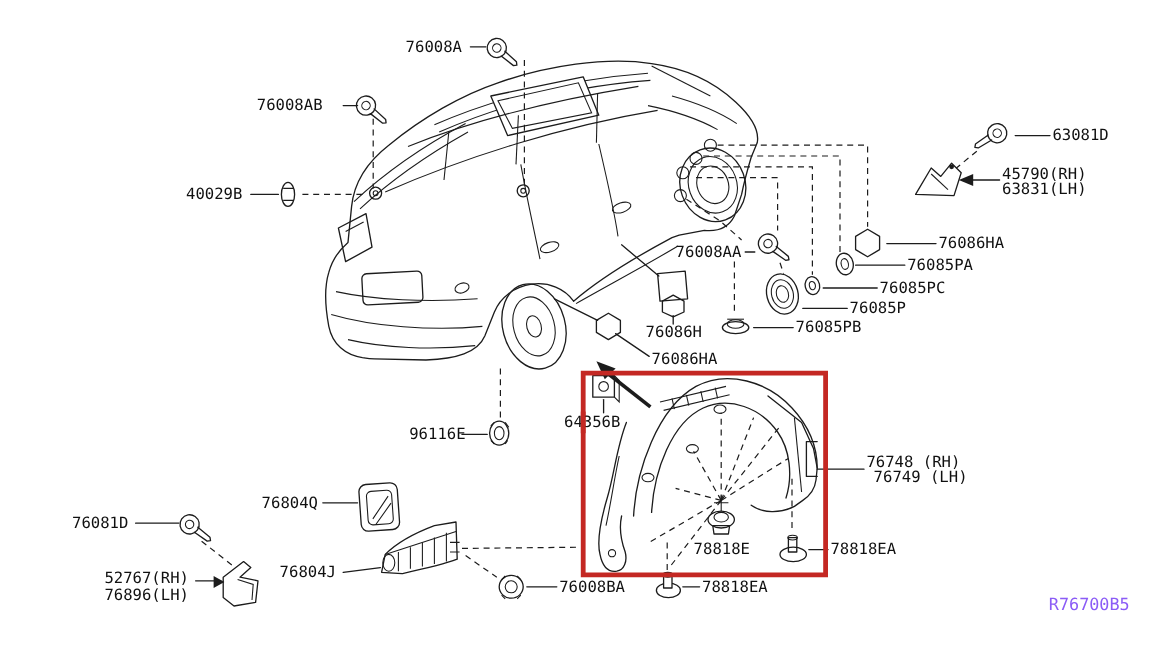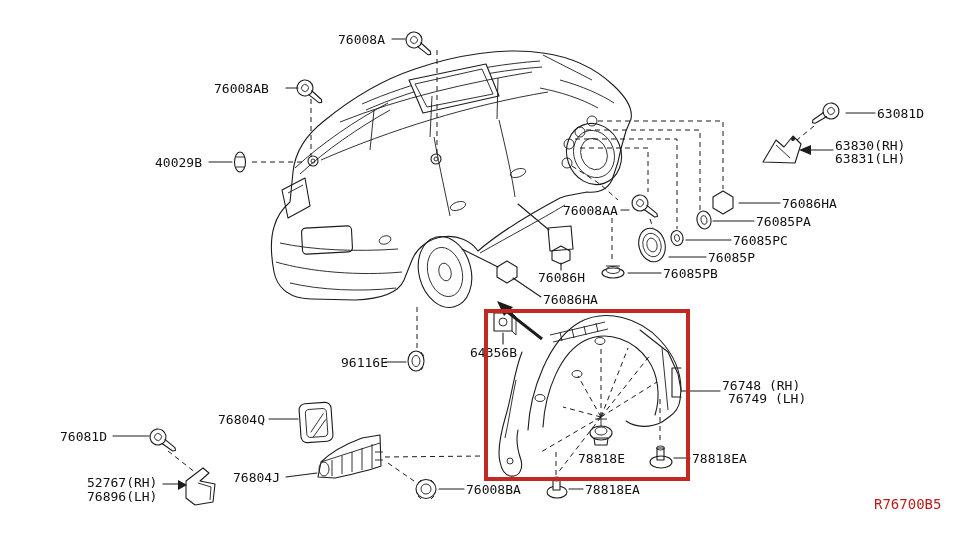--- a/index.html
+++ b/index.html
@@ -7,21 +7,21 @@
          font-family:"DejaVu Sans Mono","Liberation Mono",monospace;}
   svg.art{position:absolute;left:0;top:0;}
   svg.art *{vector-effect:non-scaling-stroke;}
   .ln{stroke:#1c1c1c;stroke-width:1.1;fill:none;stroke-linecap:round;stroke-linejoin:round;}
   .thin{stroke:#1c1c1c;stroke-width:0.9;fill:none;}
   .dash{stroke:#1c1c1c;stroke-width:1;fill:none;stroke-dasharray:5 4;}
   .fillb{fill:#1c1c1c;stroke:none;}
   .wfill{fill:#ffffff;}
   .hl{stroke:#c42823;stroke-width:4;fill:none;}
   .lbl{position:absolute;font-size:13px;line-height:13px;color:#101010;white-space:nowrap;letter-spacing:0;}
-  .ref{font-size:14px;color:#b91c1c;}
+  .ref{font-size:14px;color:#8b5cf6;}
   .redseg{position:absolute;left:484px;top:343px;width:4px;height:18px;background:#c42823;}
 </style>
 </head>
 <body>
 
 <div class="stage">
 
   <svg class="art" width="964" height="558" viewBox="0 0 964 558">
 
     <g>
@@ -285,21 +285,21 @@
       </g>
     </g>
 
     <rect class="hl" x="486" y="311" width="202" height="168"></rect>
   </svg>
 
   <div class="lbl" style="left:338px;top:33px">76008A</div>
   <div class="lbl" style="left:214px;top:82px">76008AB</div>
   <div class="lbl" style="left:155px;top:156px">40029B</div>
   <div class="lbl" style="left:877px;top:107px">63081D</div>
-  <div class="lbl" style="left:835px;top:139px">63830(RH)</div>
+  <div class="lbl" style="left:835px;top:139px">45790(RH)</div>
   <div class="lbl" style="left:835px;top:152px">63831(LH)</div>
   <div class="lbl" style="left:782px;top:197px">76086HA</div>
   <div class="lbl" style="left:756px;top:215px">76085PA</div>
   <div class="lbl" style="left:733px;top:234px">76085PC</div>
   <div class="lbl" style="left:708px;top:251px">76085P</div>
   <div class="lbl" style="left:663px;top:267px">76085PB</div>
   <div class="lbl" style="left:563px;top:204px">76008AA</div>
   <div class="lbl" style="left:538px;top:271px">76086H</div>
   <div class="lbl" style="left:543px;top:293px">76086HA</div>
   <div class="lbl" style="left:341px;top:356px">96116E</div>

